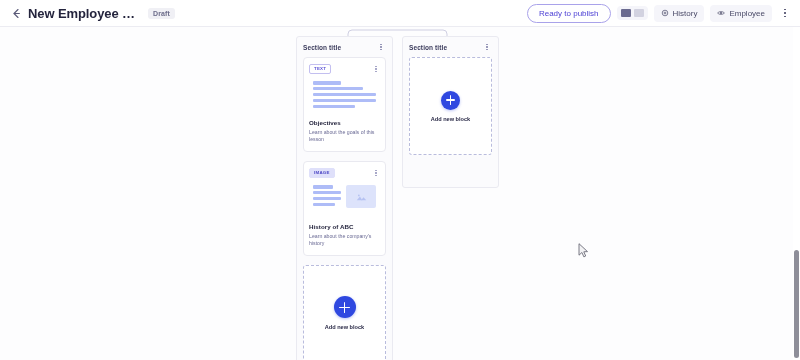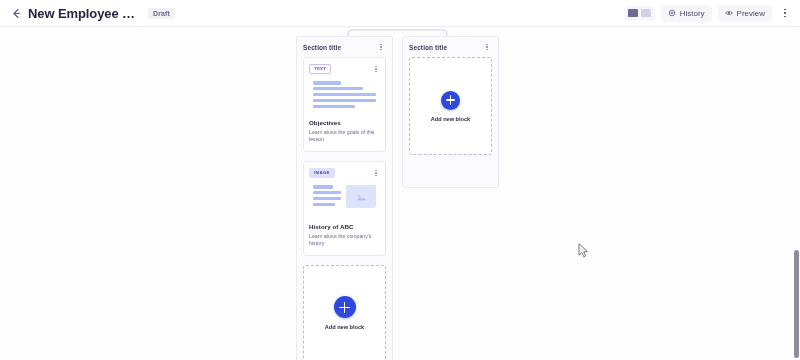--- a/index.html
+++ b/index.html
@@ -367,40 +367,41 @@
       <path d="M3.2 5.5 H8.4" stroke="#5a5a78" stroke-width="1.1" stroke-linecap="round"></path>
     </svg>
   </div>
 
   <div id="doc-title">New Employee Onboa...</div>
 
   <div id="status-badge">Draft</div>
 
   <div id="header-right">
 
+    <button id="publish-button">Ready to publish</button>
 
     <div class="view-toggle-group">
       <div class="view-toggle vt-active"></div>
       <div class="view-toggle vt-idle"></div>
     </div>
 
     <div class="header-action">
       <svg width="8" height="8" viewBox="0 0 16 16">
         <circle cx="8" cy="8" r="5.6" fill="none" stroke="#4a4a68" stroke-width="1.4"></circle>
         <circle cx="8" cy="8" r="1.9" fill="none" stroke="#4a4a68" stroke-width="1.4"></circle>
       </svg>
       <span>History</span>
     </div>
 
     <div class="header-action">
       <svg width="8" height="8" viewBox="0 0 16 16">
         <path d="M1.2 8 C3.4 4.2 12.6 4.2 14.8 8 C12.6 11.8 3.4 11.8 1.2 8 Z" fill="none" stroke="#4a4a68" stroke-width="1.3"></path>
         <circle cx="8" cy="8" r="1.8" fill="#4a4a68"></circle>
       </svg>
-      <span>Preview</span>
+      <span>Employee</span>
     </div>
 
     <div id="overflow-button">
       <i></i>
         <i></i>
         <i></i>
     </div>
 
   </div>
 </div>

